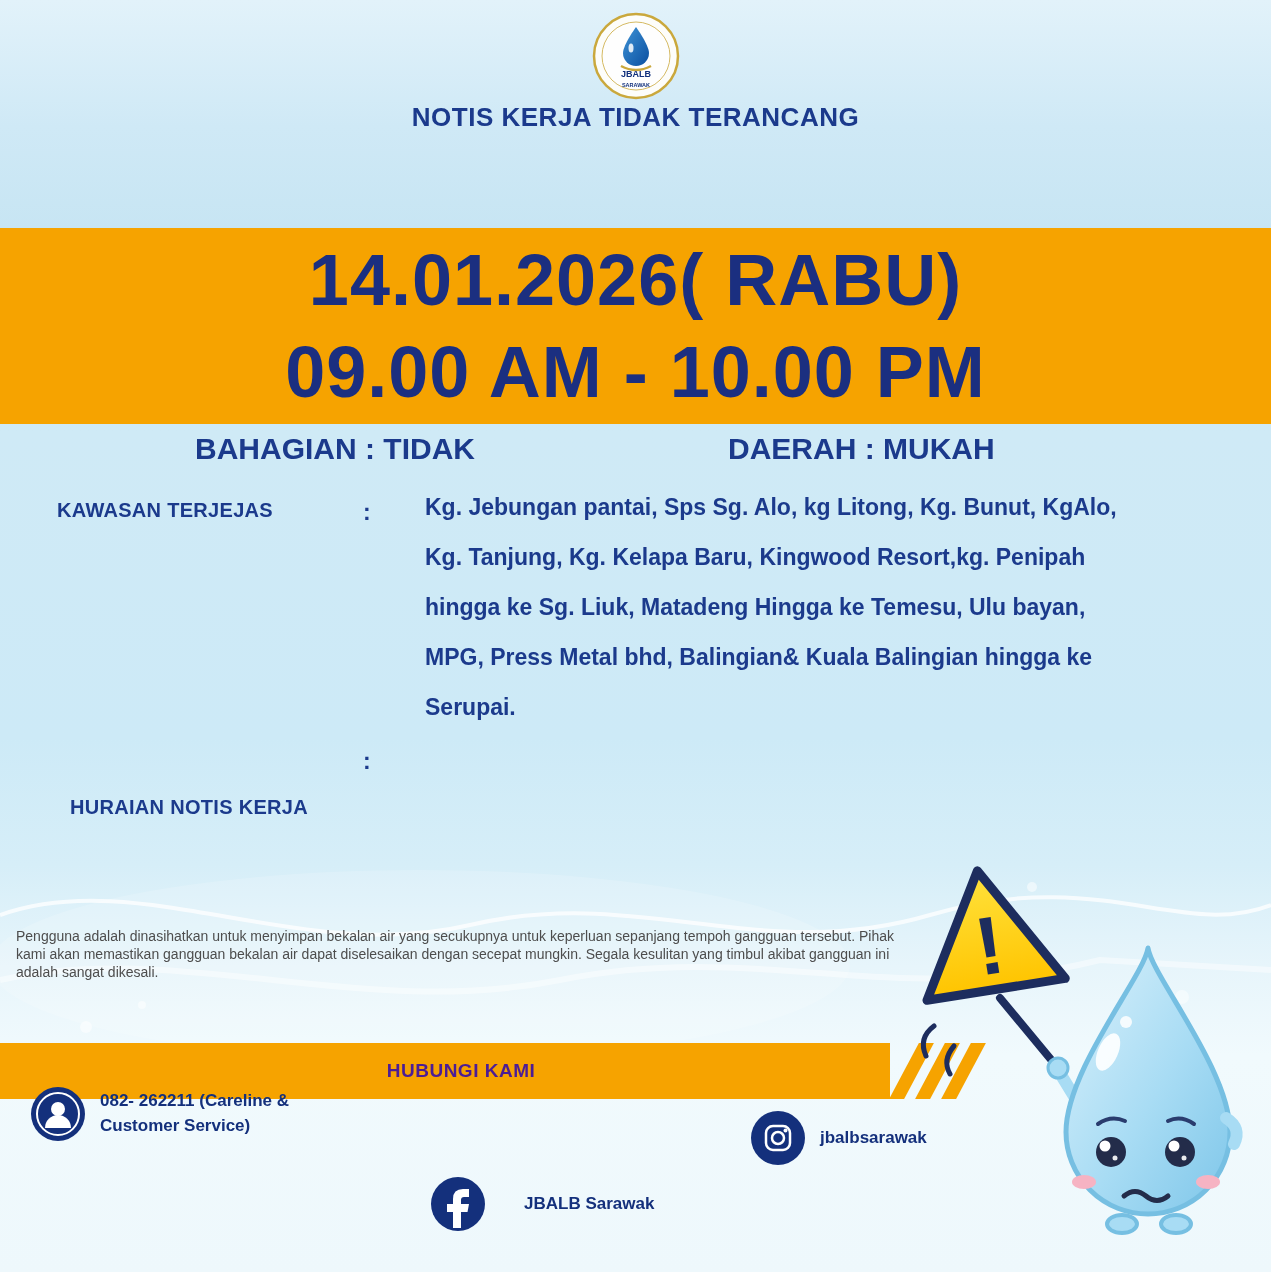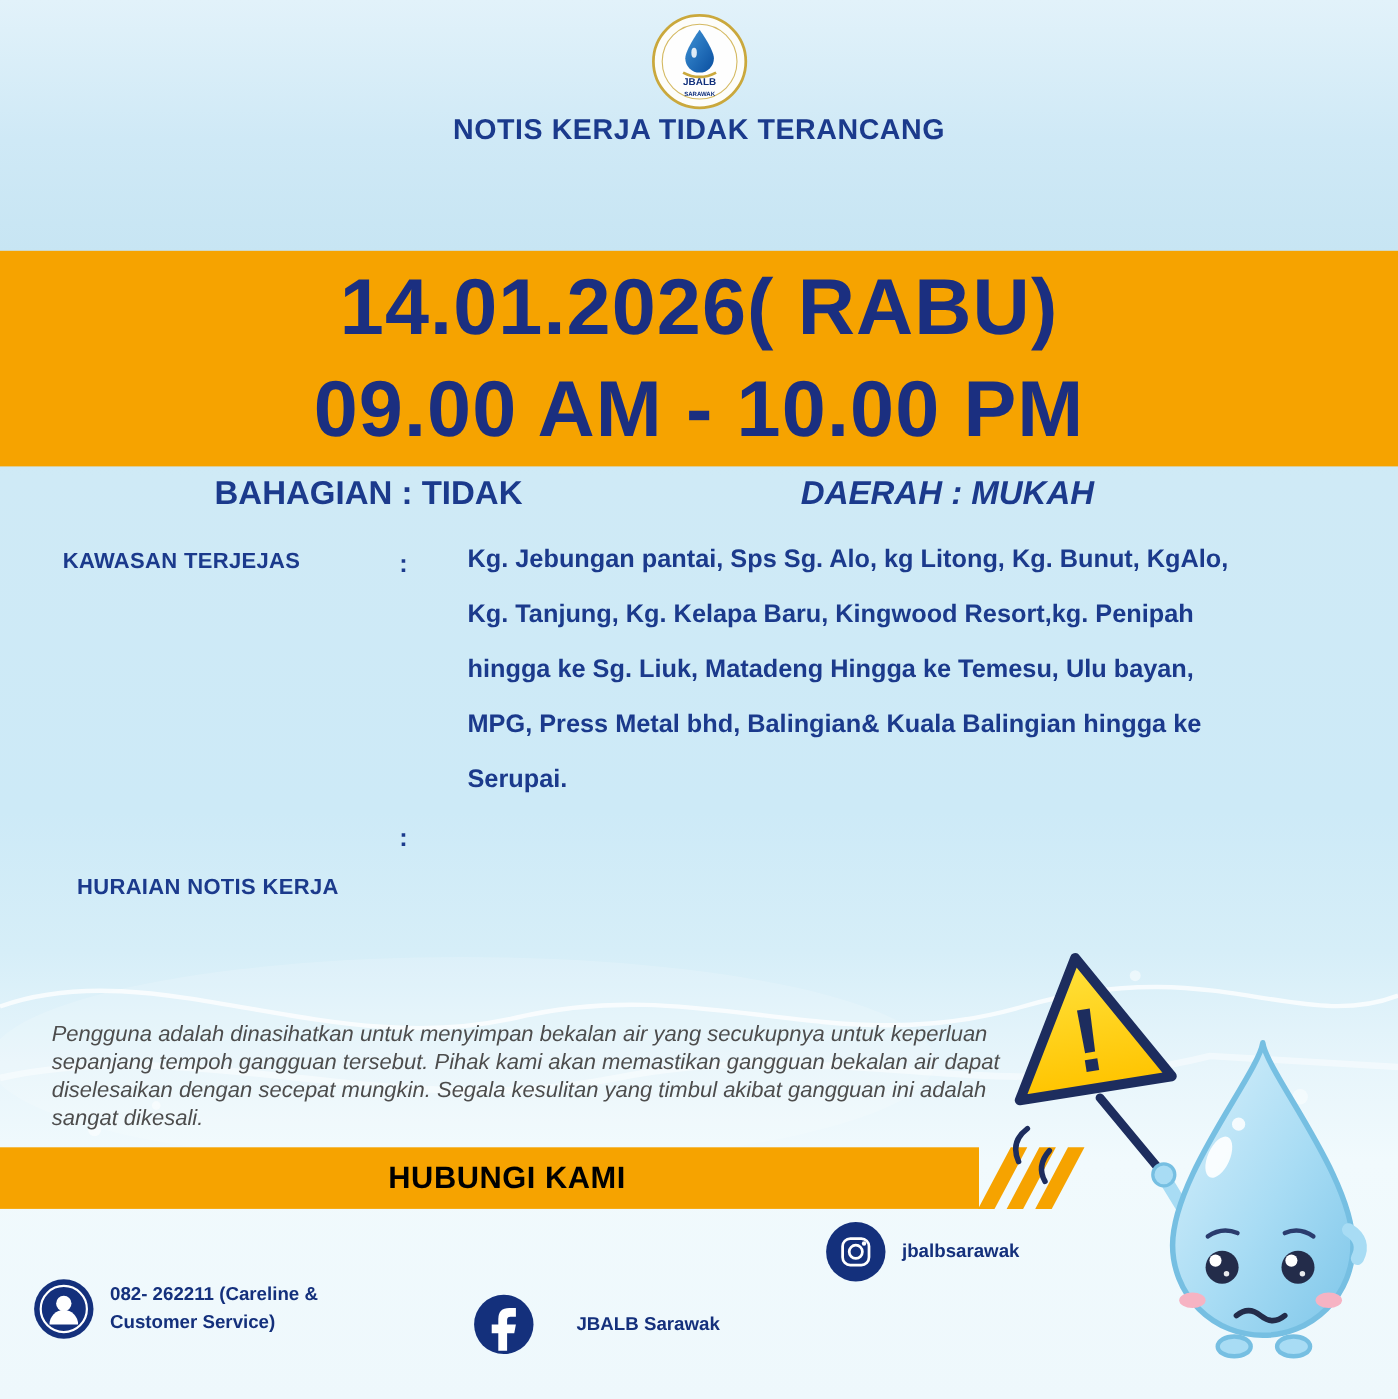--- a/index.html
+++ b/index.html
@@ -16,41 +16,41 @@
   .notice-type{top:102px;left:0;width:100%;text-align:center;
     font-size:26px;font-weight:700;letter-spacing:.5px;color:#1b3a8c;}
   .title{top:136px;left:0;width:100%;text-align:center;
     font-size:52px;font-weight:800;letter-spacing:1px;color:#1b3a8c;}
   
   .schedule-band{top:228px;left:0;width:100%;height:196px;background:#F6A300;
     display:flex;flex-direction:column;align-items:center;justify-content:center;gap:10px;}
   .sched-date,.sched-time{font-size:72px;font-weight:800;color:#1b2f80;letter-spacing:1px;}
   
   .bahagian{left:195px;top:432px;font-size:30px;font-weight:800;color:#1b3a8c;}
-  .daerah{left:728px;top:432px;font-size:30px;font-weight:800;color:#1b3a8c;font-style:italic;}
+  .daerah{left:728px;top:432px;font-size:30px;font-weight:800;color:#1b3a8c;}
   
   .sec-label{font-size:20px;font-weight:700;color:#1b3a8c;letter-spacing:.3px;}
   .sec-colon{font-size:23px;font-weight:800;color:#1b3a8c;}
   .sec-text{font-size:23px;font-weight:700;color:#1b3a8c;}
   .l1{left:57px;top:499px;}  .c1{left:363px;top:499px;}
   .t1{left:425px;top:482px;width:720px;line-height:50px;}
   .l2{left:70px;top:748px;margin-top:48px;}  .c2{left:363px;top:748px;}
   .t2{left:425px;top:731px;width:818px;line-height:51px;text-align:justify;font-size:22.5px;}
   
-  .advisory{left:47px;top:928px;width:878px;font-size:20px;font-style:italic;
+  .advisory{left:16px;top:928px;width:878px;font-size:14px;
     font-weight:500;color:#4d4d4d;line-height:1.28;}
   
   .contact-band{left:0;top:1043px;width:890px;height:56px;background:#F6A300;
     display:flex;align-items:center;justify-content:center;}
-  .contact-heading{font-size:28px;font-weight:800;color:#000000;letter-spacing:.5px;margin-left:32px;}
+  .contact-heading{font-size:19px;font-weight:800;color:#4c1d95;letter-spacing:.5px;margin-left:32px;}
   .stripe{top:1043px;width:15px;height:56px;background:#F6A300;transform:skewX(-28deg);}
   .st1{left:904px;} .st2{left:930px;} .st3{left:956px;}
   
   .contact-item{display:flex;align-items:center;gap:14px;}
-  .ci-careline{left:30px;top:1162px;width:360px;}
+  .ci-careline{left:30px;top:1086px;width:360px;}
   .ci-website{left:430px;top:1110px;}
   .ci-instagram{left:750px;top:1110px;}
   .ci-facebook{left:430px;top:1176px;gap:38px;}
   .contact-text{font-size:17px;font-weight:700;color:#14307c;line-height:1.45;}
   .careline-text{width:265px;}
   .cicon{width:56px;height:56px;flex:0 0 auto;}
   
   .waves{left:0;top:845px;pointer-events:none;}
   .mascot{left:908px;top:856px;width:360px;height:400px;}
 </style>

